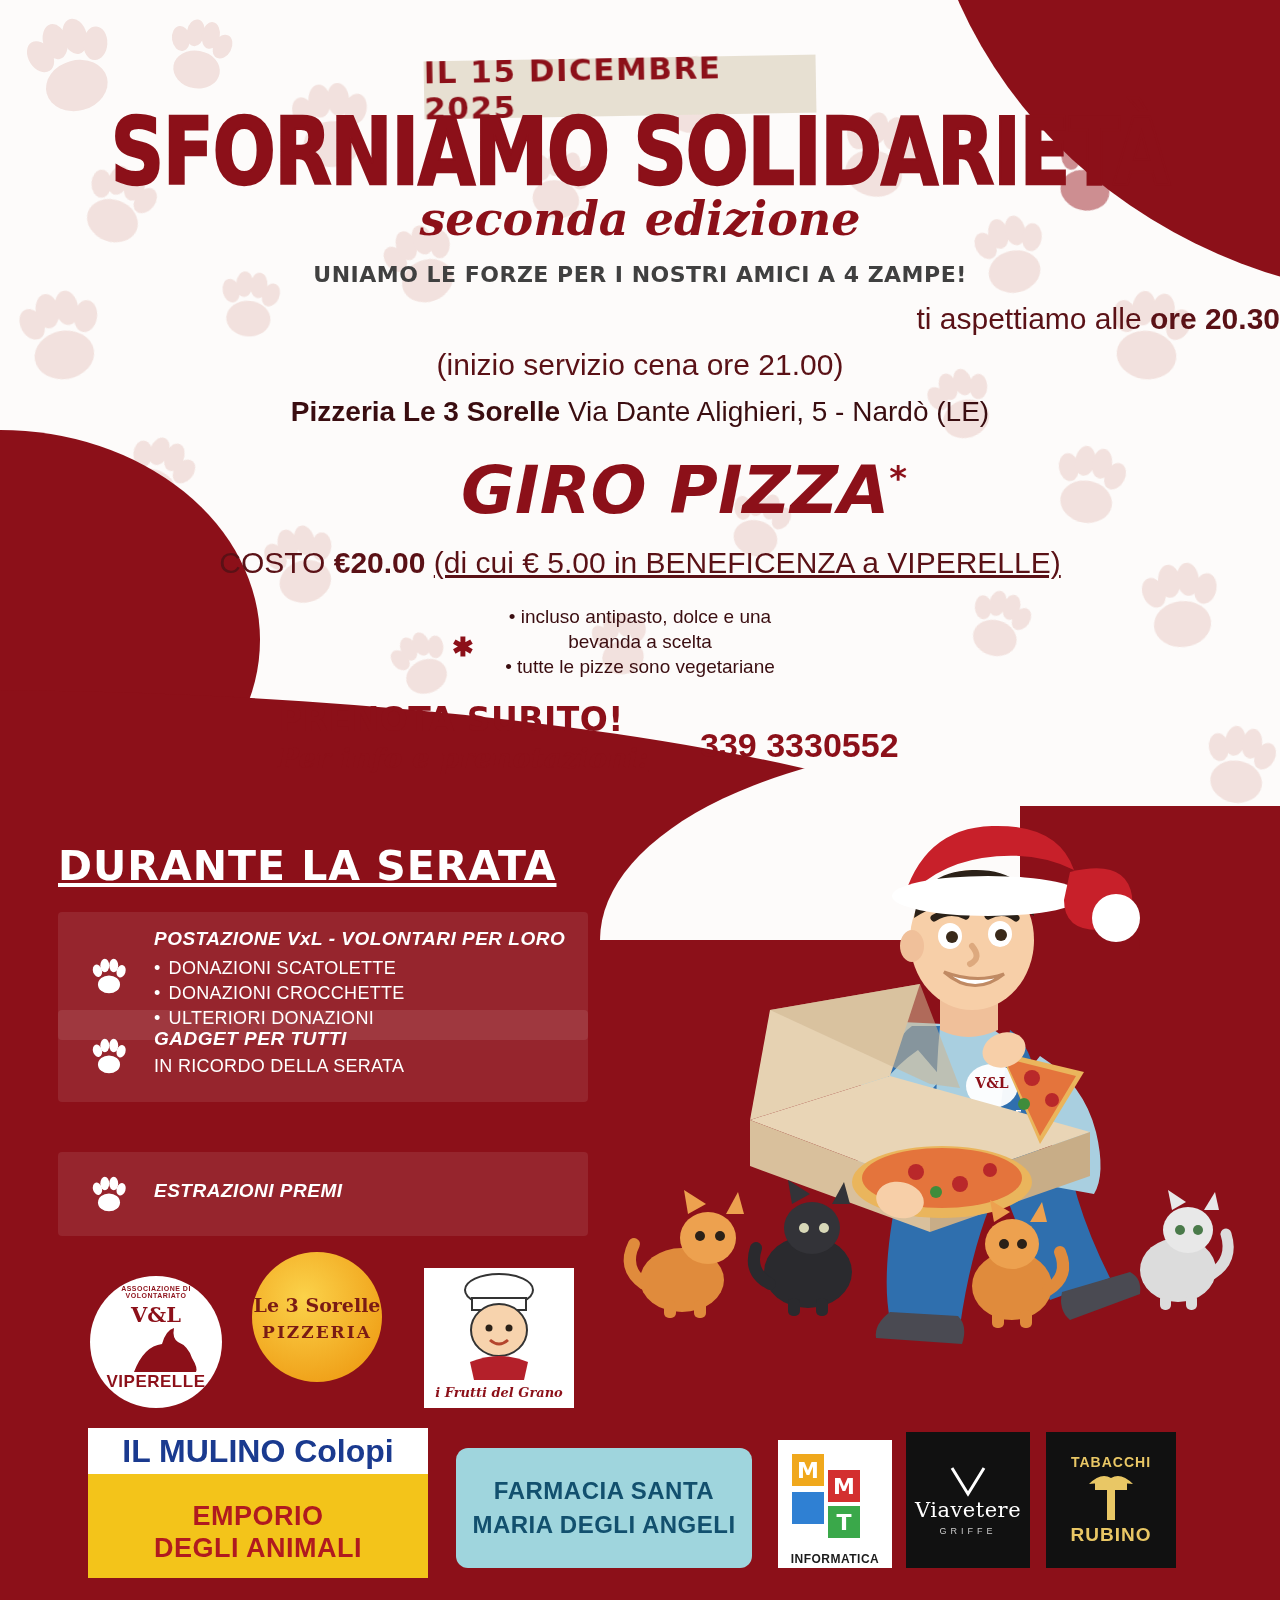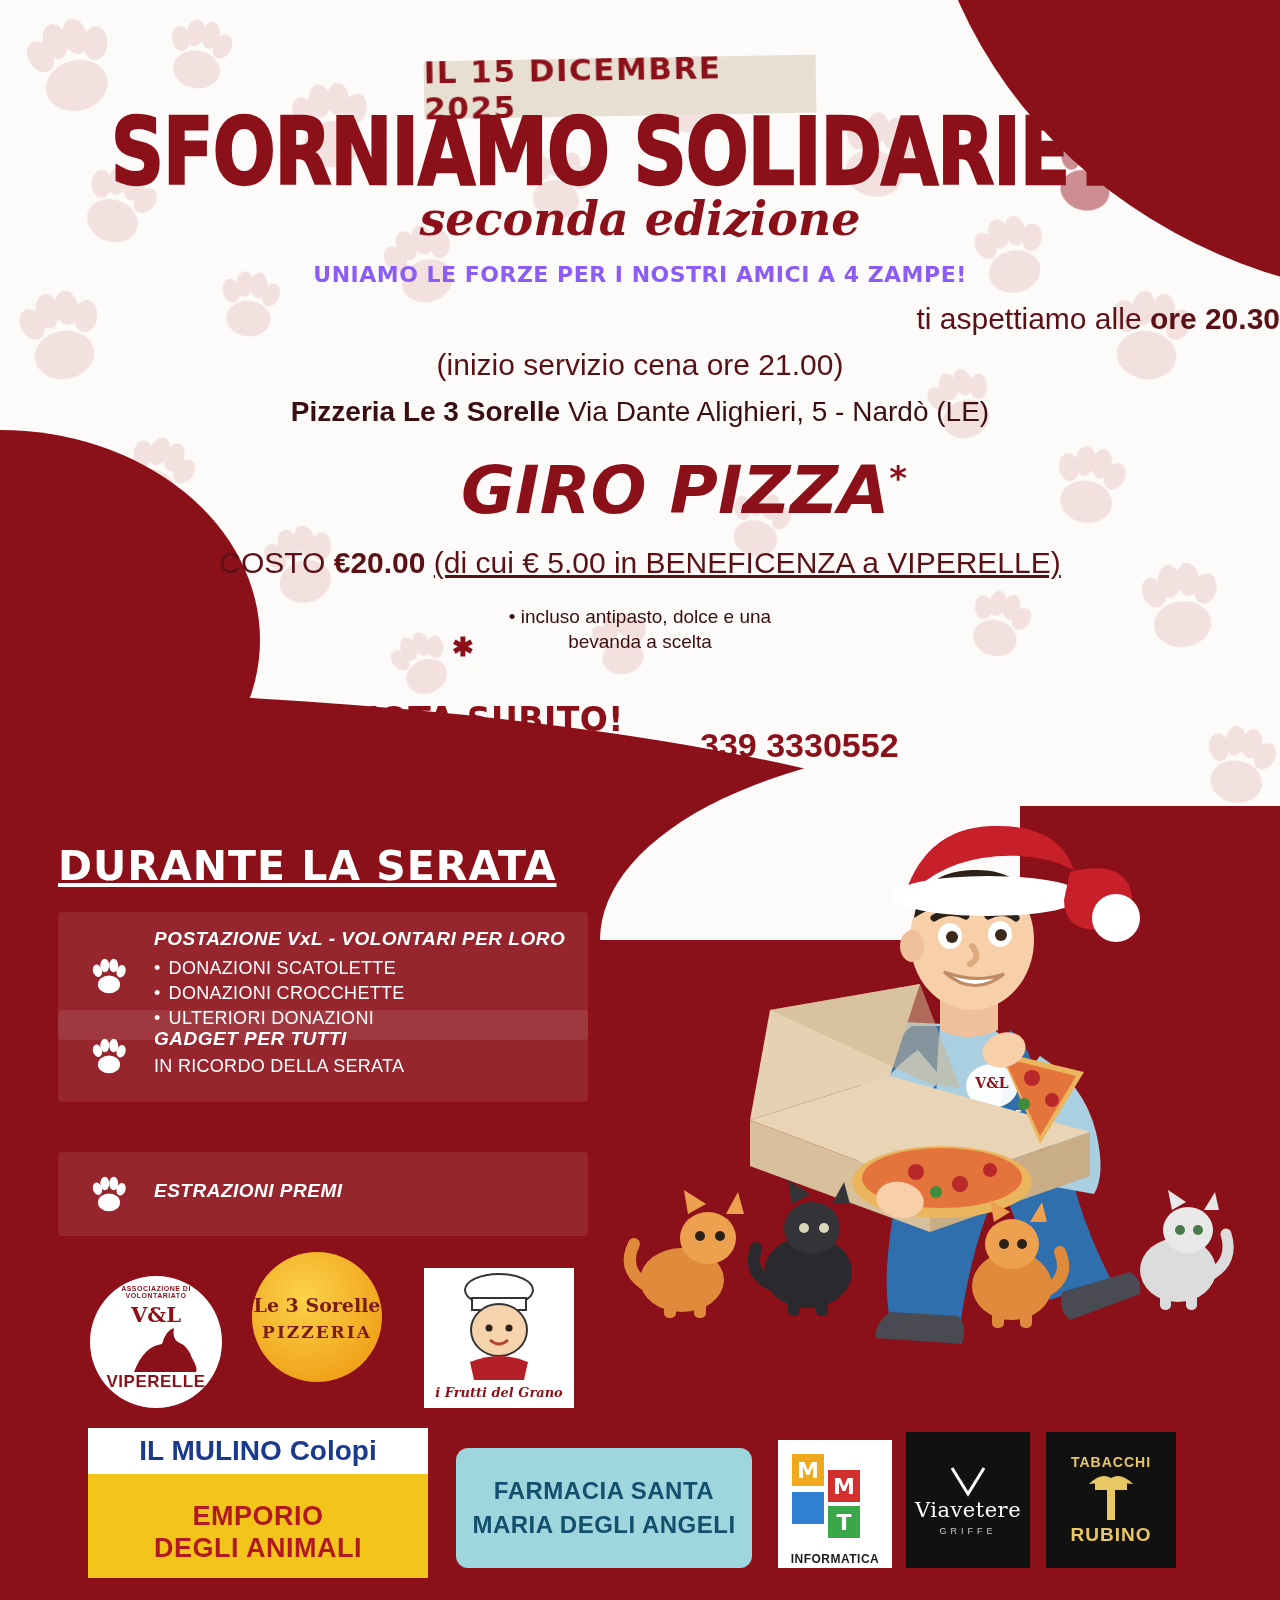--- a/index.html
+++ b/index.html
@@ -134,21 +134,21 @@
   .tagline {
     position: absolute;
     left: 0;
     top: 262px;
     width: 1280px;
     text-align: center;
     font-family: "DejaVu Sans", sans-serif;
     font-weight: bold;
     font-size: 22px;
     letter-spacing: 0.5px;
-    color: #8b5cf6;
+    color: #404040;
   }
   .line-time {
     position: absolute;
     left: 0;
     top: 302px;
     width: 1280px;
     text-align: right;
     font-size: 30px;
     color: #5a1116;
   }
@@ -371,21 +371,21 @@
     overflow: hidden;
   }
   .mulino-top {
     height: 46px;
     background: #ffffff;
     display: flex;
     align-items: center;
     justify-content: center;
   }
   .mulino-top span {
-    font-size: 28px;
+    font-size: 32px;
     font-weight: bold;
     color: #1a3a8f;
     letter-spacing: 0;
     text-align: right;
   }
   .mulino-bar { height: 12px; background: #f3c41a; }
   .mulino-bottom {
     height: 92px;
     background: #f3c41a;
     display: flex;
@@ -627,20 +627,21 @@
     </div>
 
     <div class="costo">
       <span>COSTO </span><b>€20.00</b> <span class="underline">(di cui € 5.00 in BENEFICENZA a VIPERELLE)</span>
     </div>
 
     <div class="incl-star">✱</div>
     <div class="incl-list">
       <span class="row">• <span>incluso antipasto, dolce e una</span></span>
       <span class="row"><span>bevanda a scelta</span></span>
+      <span class="row">• <span>tutte le pizze sono vegetariane</span></span>
     </div>
 
     <div class="prenota">PRENOTA SUBITO!</div>
     <div class="info-label">Per info e prenotazioni:</div>
     <div class="phone">339 3330552</div>
 
     <div class="durante">DURANTE LA SERATA</div>
 
     <div class="panel p1">
       <svg class="paw-icon" viewBox="-40 -40 80 80">

